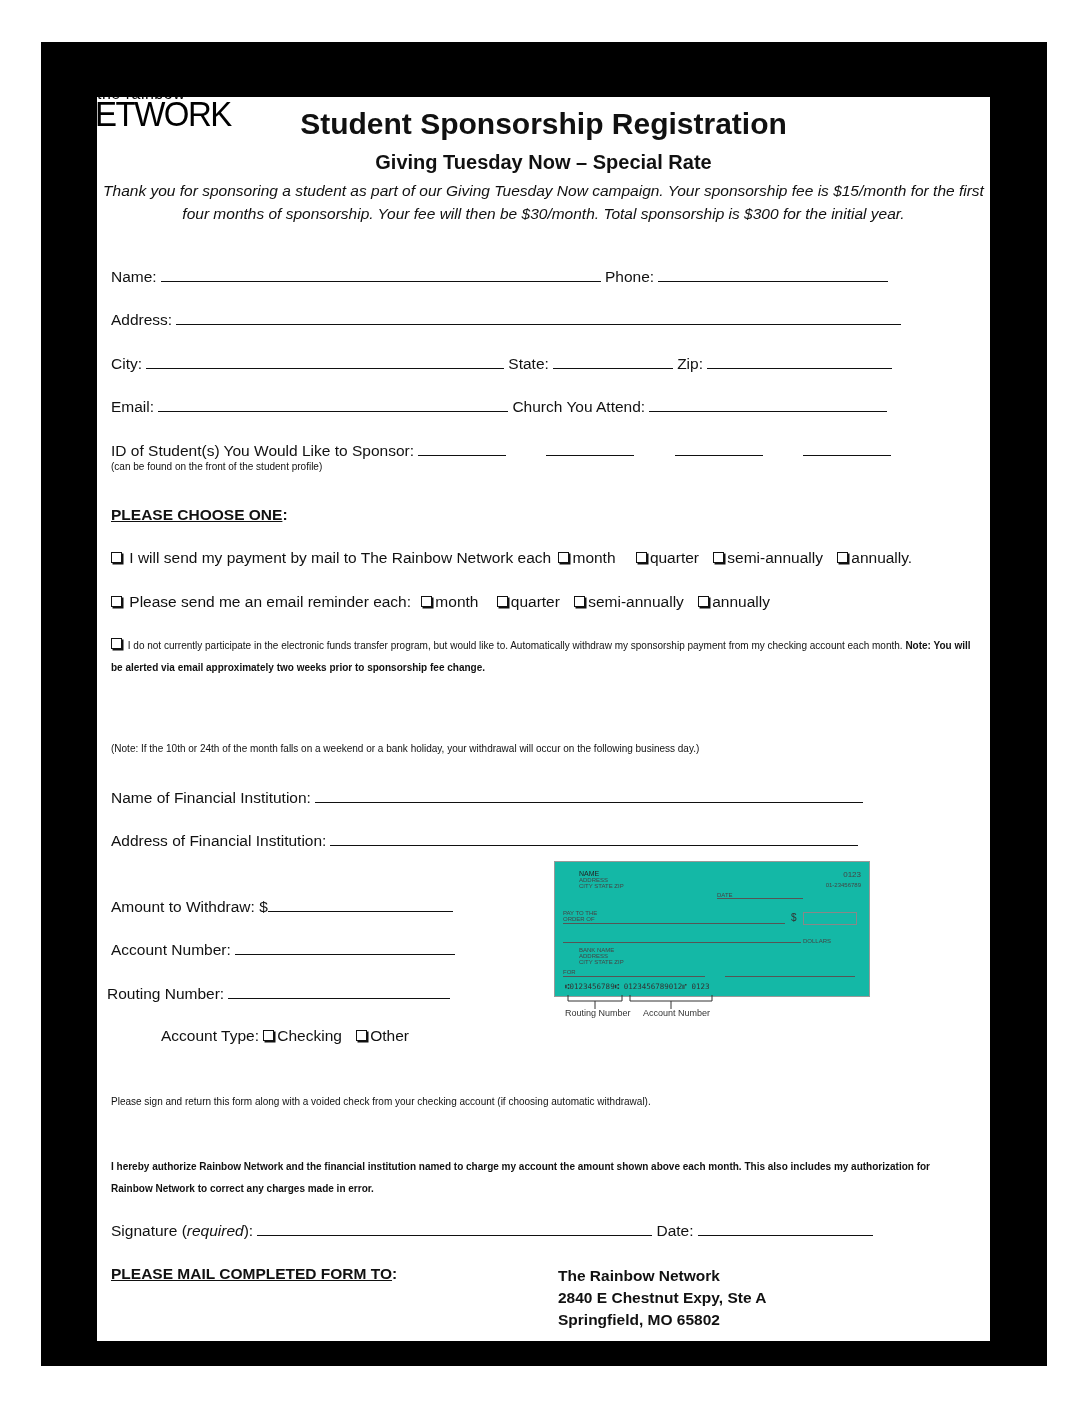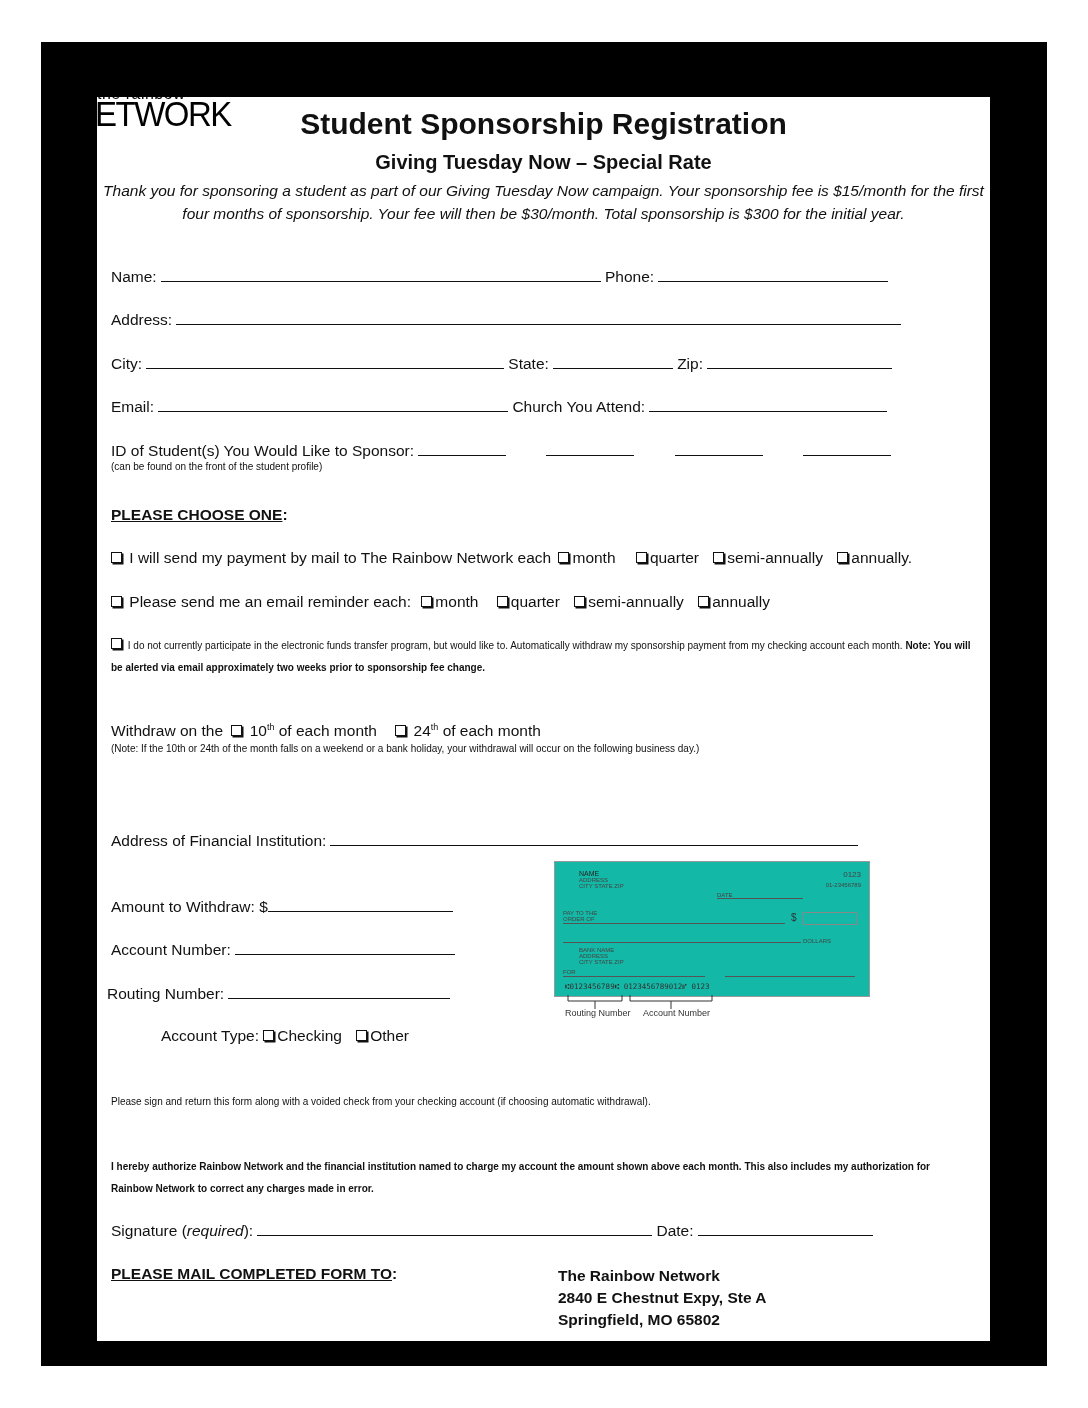--- a/index.html
+++ b/index.html
@@ -94,31 +94,25 @@
     <span class="cb" style="margin-left:10px;"></span><span>semi-annually</span>
     <span class="cb" style="margin-left:10px;"></span><span>annually</span>
   </div>
 
   <div class="abs para" style="left:14px;top:538px;">
     <span class="cb"></span>
     <span>I do not currently participate in the electronic funds transfer program, but would like to.  Automatically withdraw my sponsorship payment from my checking account each month.</span>
     <span class="bold">Note: You will be alerted via email approximately two weeks prior to sponsorship fee change.</span>
   </div>
 
-  <div class="abs row" style="left:14px;top:625px;">
-    <span>Withdraw on the</span>
-    <span class="cb" style="margin-left:4px;"></span>
-    <span>10</span><sup>th</sup>
-    <span>of each month</span>
-    <span class="cb" style="margin-left:14px;"></span>
-    <span>24</span><sup>th</sup>
-    <span>of each month</span>
-  </div>
   <div class="abs tiny" style="left:14px;top:646px;">(Note:  If the 10th or 24th of the month falls on a weekend or a bank holiday, your withdrawal will occur on the following business day.)</div>
 
+  <div class="abs row" style="left:14px;top:691px;">
+    <span>Name of Financial Institution:</span><span class="line" style="width:548px;"></span>
+  </div>
   <div class="abs row" style="left:14px;top:734px;">
     <span>Address of Financial Institution:</span><span class="line" style="width:528px;"></span>
   </div>
 
   <div class="abs row" style="left:14px;top:800px;">
     <span>Amount to Withdraw: $</span><span class="line" style="width:185px;margin-left:0;"></span>
   </div>
   <div class="abs row" style="left:14px;top:843px;">
     <span>Account Number:</span><span class="line" style="width:220px;"></span>
   </div>

